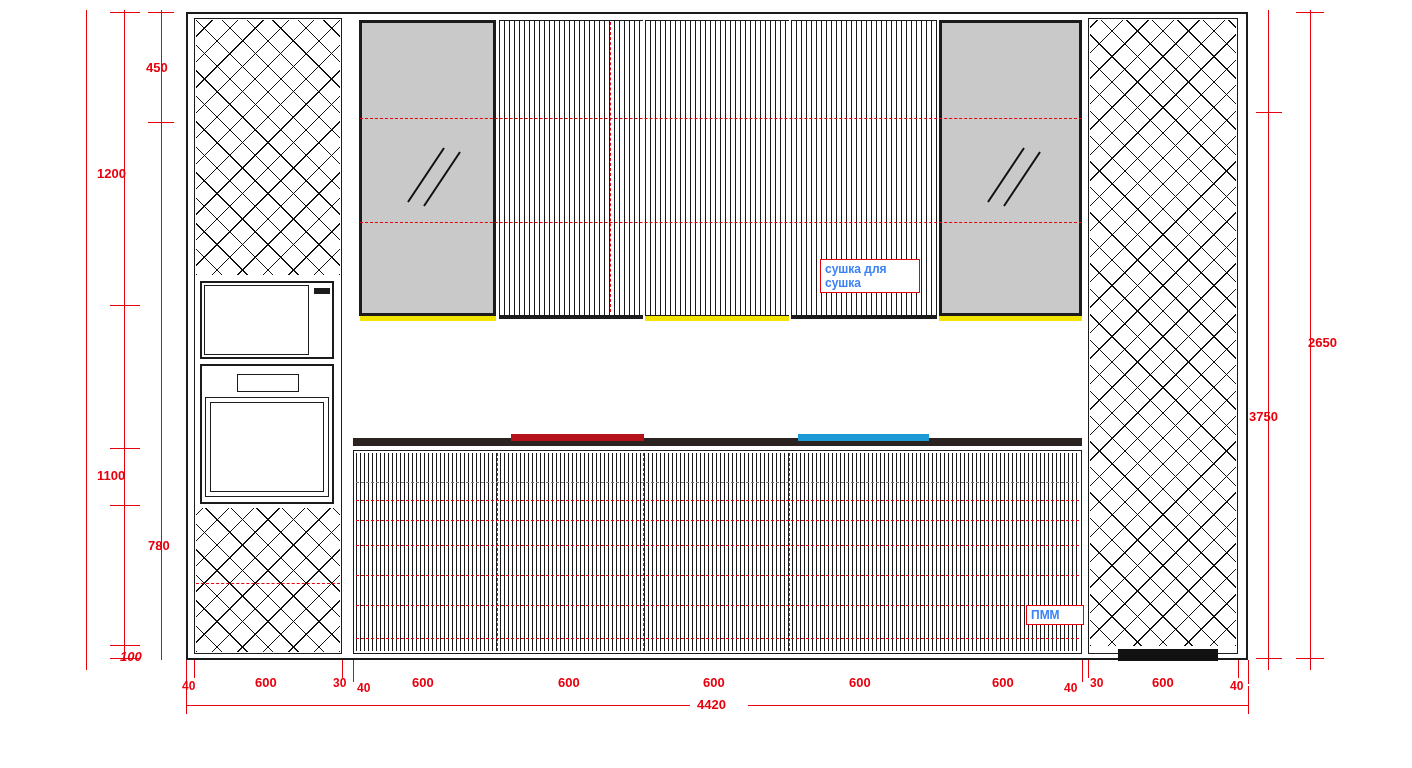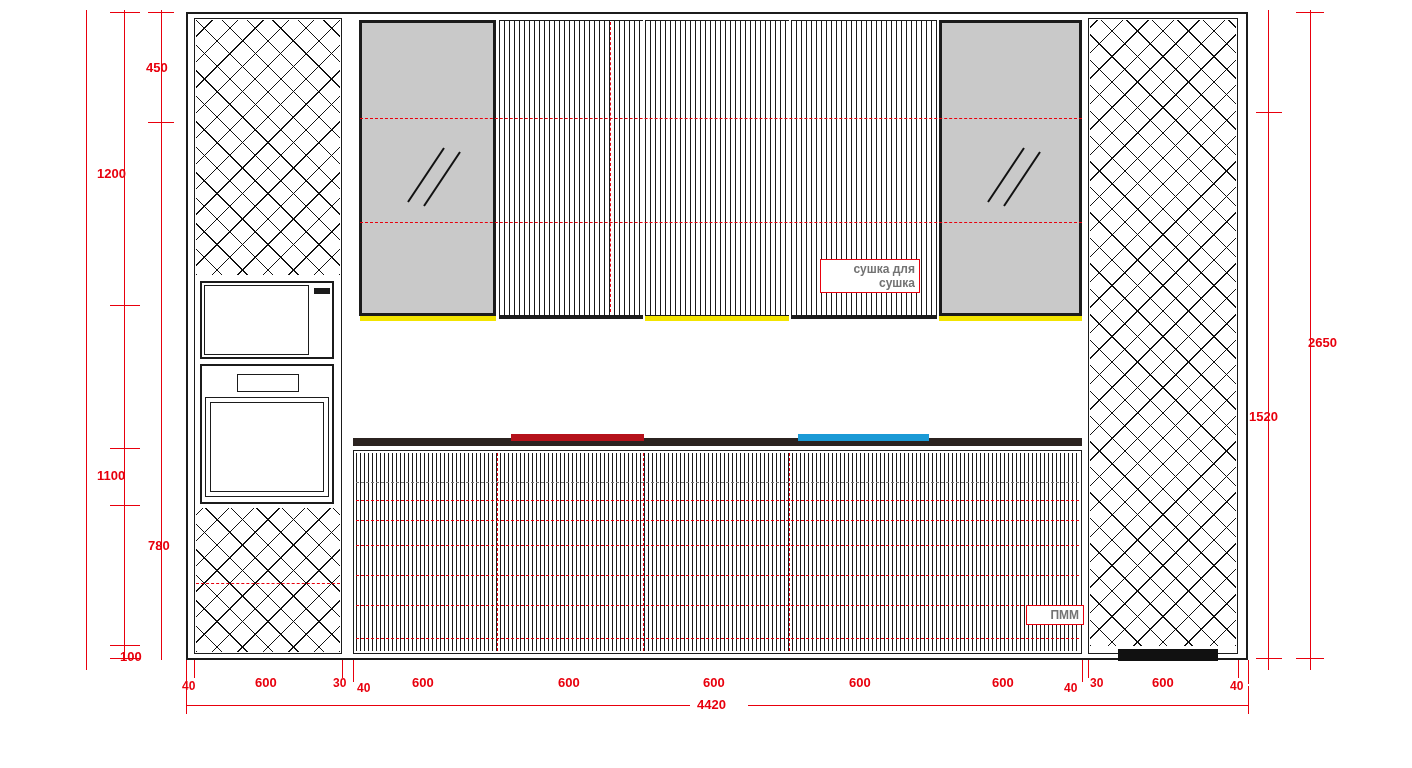--- a/index.html
+++ b/index.html
@@ -30,22 +30,22 @@
   }
   .glass{background:#c9c9c9;border:3px solid #1b1b1b;box-sizing:border-box;}
   .outline{border:1px solid #1b1b1b;box-sizing:border-box;background:#fff;}
   .outline2{border:2px solid #1b1b1b;box-sizing:border-box;background:#fff;}
 
   .dashred{border-top:1px dashed #e8000d;}
   .dashred-v{border-left:1px dashed #e8000d;}
   .dashblk{border-top:1px dashed #7a7a7a;}
 
   .lbl-box{
-    border:1px solid #e8000d;background:#fff;color:#737373;
-    font-weight:bold;font-size:12px;text-align:right;line-height:14px;padding:2px 4px;
+    border:1px solid #e8000d;background:#fff;color:#3b82f6;
+    font-weight:bold;font-size:12px;text-align:left;line-height:14px;padding:2px 4px;
   }
 </style>
 </head>
 <body>
 
 <div id="stage">
 
   <div class="abs redline" style="left:86px;top:10px;width:1px;height:660px;"></div>
   <div class="abs redline" style="left:124px;top:10px;width:1px;height:650px;"></div>
   <div class="abs redline" style="left:161px;top:10px;width:1px;height:650px;"></div>
@@ -56,32 +56,32 @@
   <div class="abs redline" style="left:110px;top:305px;width:30px;height:1px;"></div>
   <div class="abs redline" style="left:110px;top:448px;width:30px;height:1px;"></div>
   <div class="abs redline" style="left:110px;top:505px;width:30px;height:1px;"></div>
   <div class="abs redline" style="left:110px;top:645px;width:30px;height:1px;"></div>
   <div class="abs redline" style="left:110px;top:658px;width:30px;height:1px;"></div>
 
   <div class="abs dimtxt" style="left:146px;top:60px;">450</div>
   <div class="abs dimtxt" style="left:97px;top:166px;">1200</div>
   <div class="abs dimtxt" style="left:97px;top:468px;">1100</div>
   <div class="abs dimtxt" style="left:148px;top:538px;">780</div>
-  <div class="abs dimtxt" style="left:120px;top:649px;">100</div>
+  <div class="abs dimtxt" style="left:120px;top:649px;font-style:italic;">100</div>
 
   <div class="abs redline" style="left:1268px;top:10px;width:1px;height:660px;"></div>
   <div class="abs redline" style="left:1310px;top:10px;width:1px;height:660px;"></div>
 
   <div class="abs redline" style="left:1296px;top:12px;width:28px;height:1px;"></div>
   <div class="abs redline" style="left:1256px;top:112px;width:26px;height:1px;"></div>
   <div class="abs redline" style="left:1296px;top:658px;width:28px;height:1px;"></div>
   <div class="abs redline" style="left:1256px;top:658px;width:26px;height:1px;"></div>
 
   <div class="abs dimtxt" style="left:1308px;top:335px;">2650</div>
-  <div class="abs dimtxt" style="left:1249px;top:409px;">1520</div>
+  <div class="abs dimtxt" style="left:1249px;top:409px;">3750</div>
 
   <div class="abs" style="left:186px;top:12px;width:1062px;height:648px;border:2px solid #1b1b1b;box-sizing:border-box;"></div>
 
   <div class="abs outline" style="left:194px;top:18px;width:148px;height:636px;"></div>
   <div class="abs hatch" style="left:196px;top:20px;width:144px;height:255px;"></div>
   <div class="abs hatch" style="left:196px;top:508px;width:144px;height:144px;"></div>
 
   <div class="abs outline2" style="left:200px;top:281px;width:134px;height:78px;"></div>
   <div class="abs outline" style="left:204px;top:285px;width:105px;height:70px;"></div>
   <div class="abs blackline" style="left:314px;top:288px;width:16px;height:6px;"></div>

